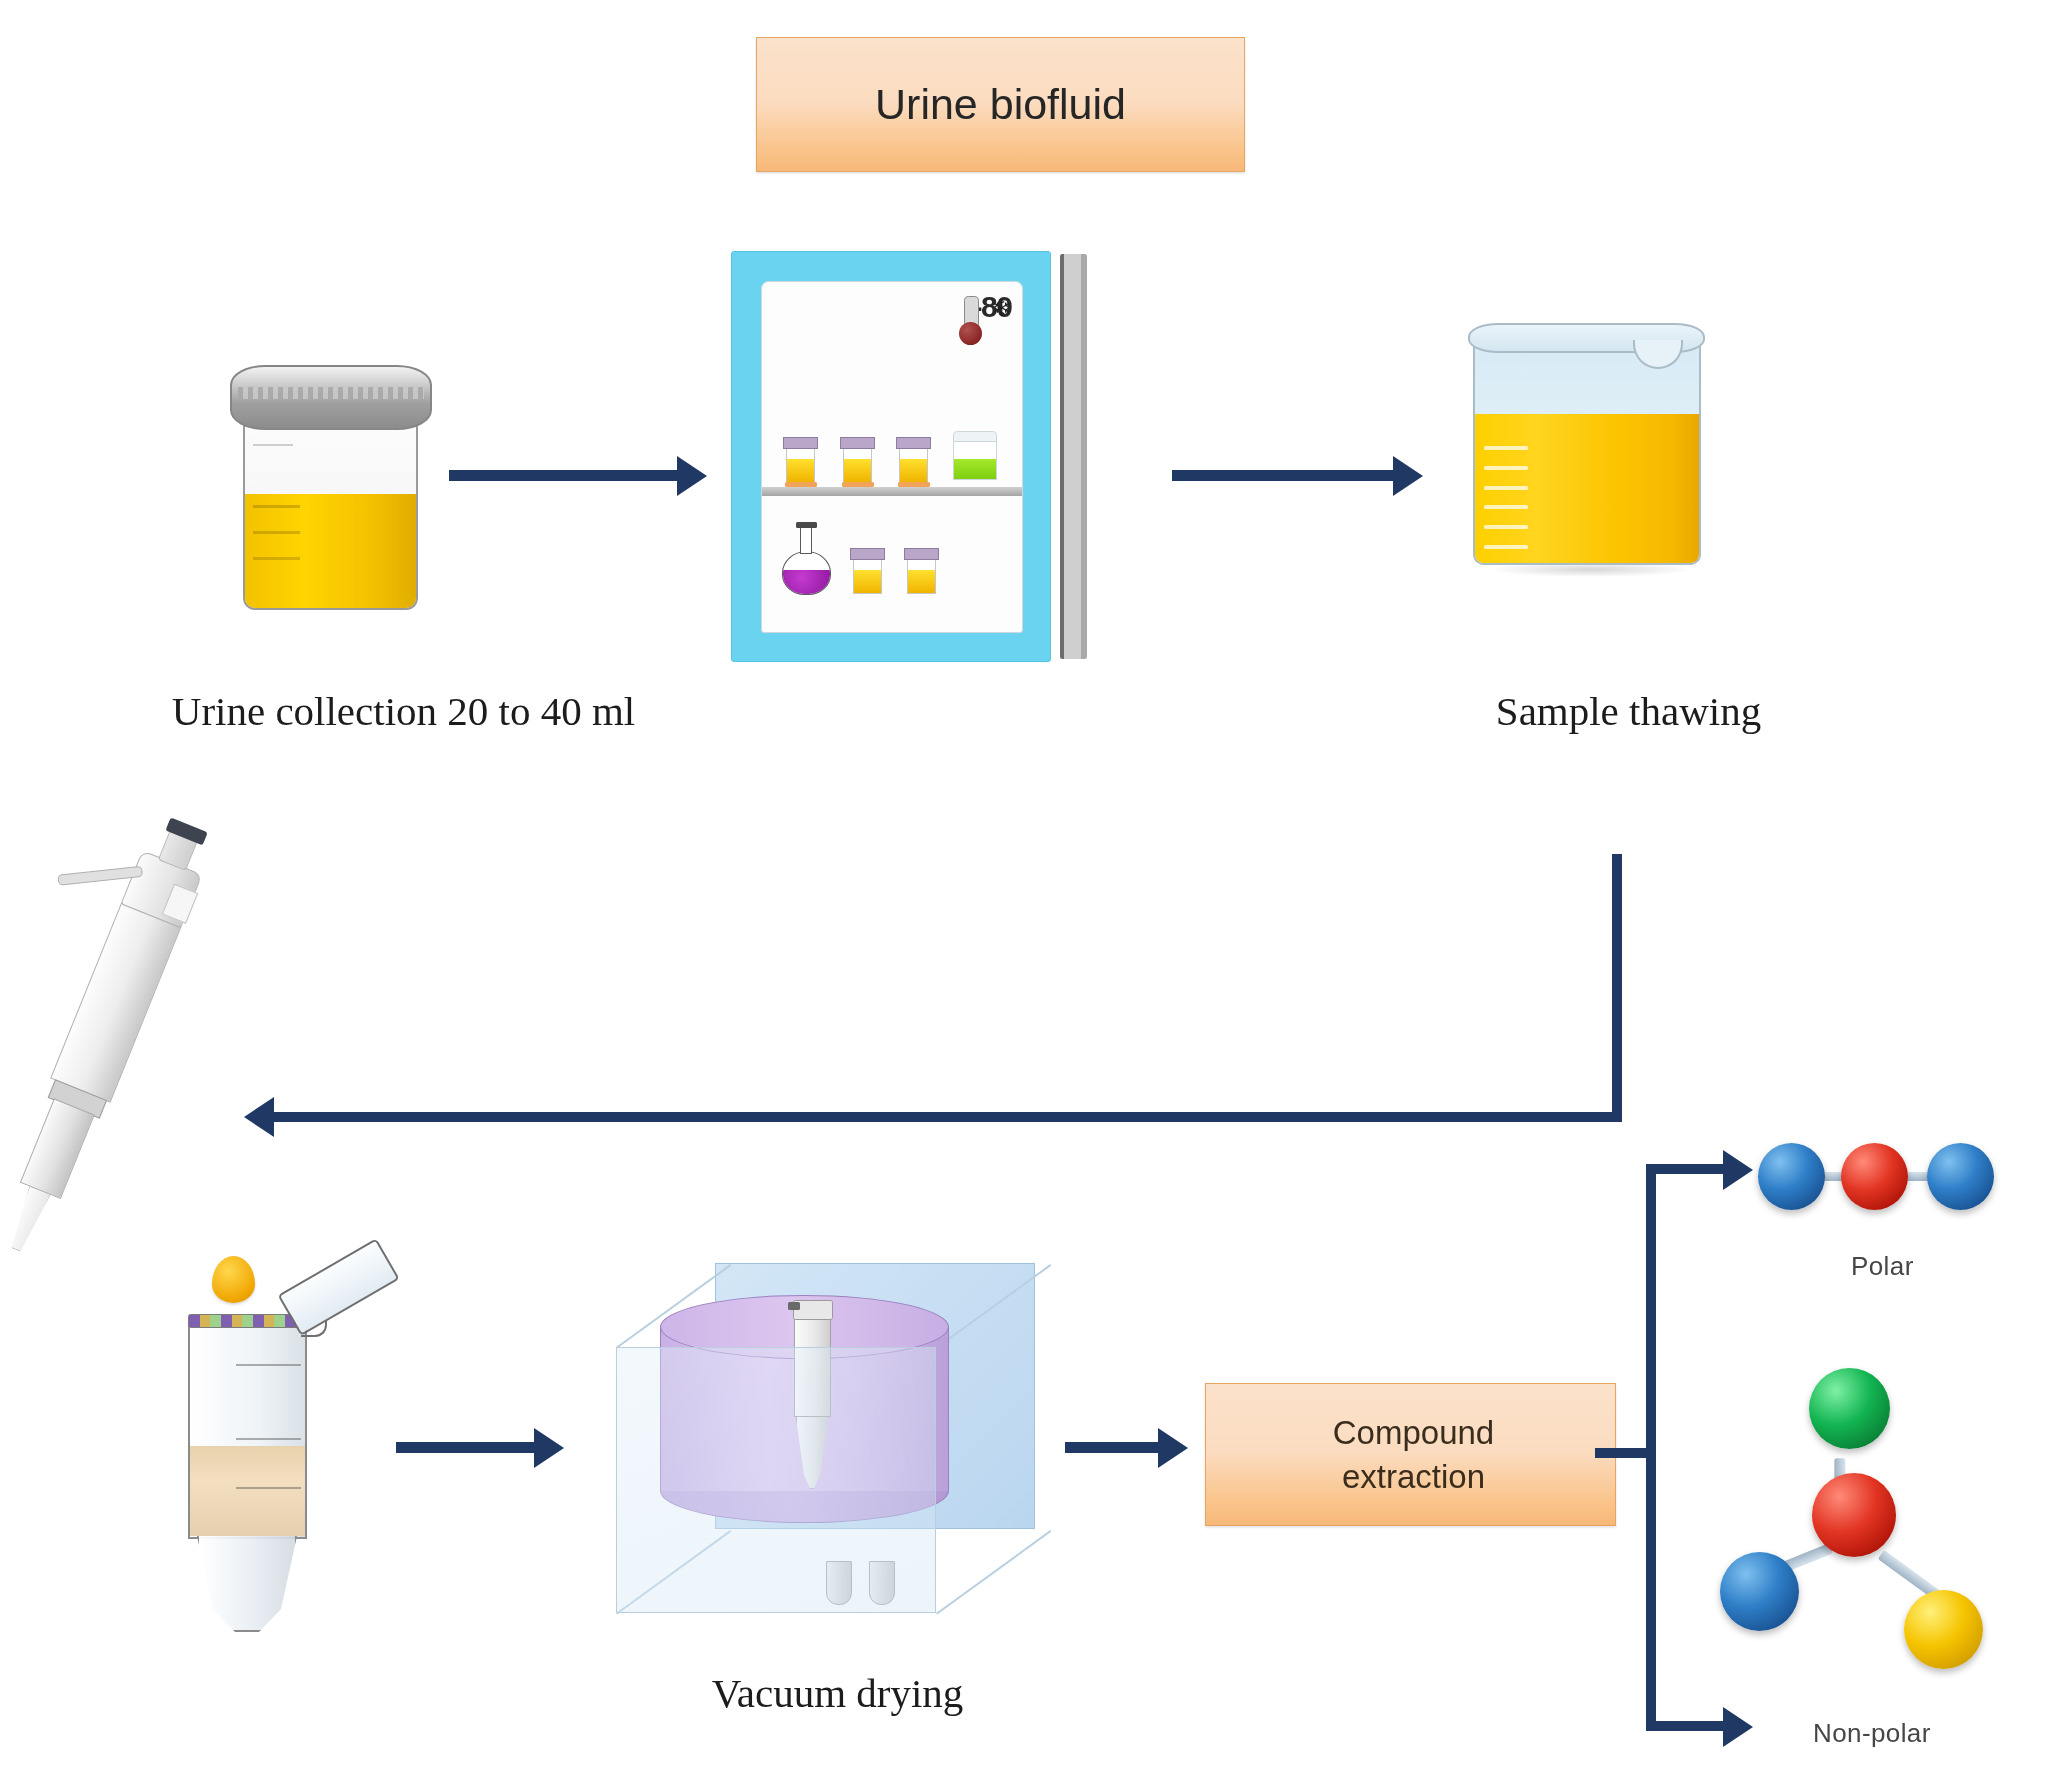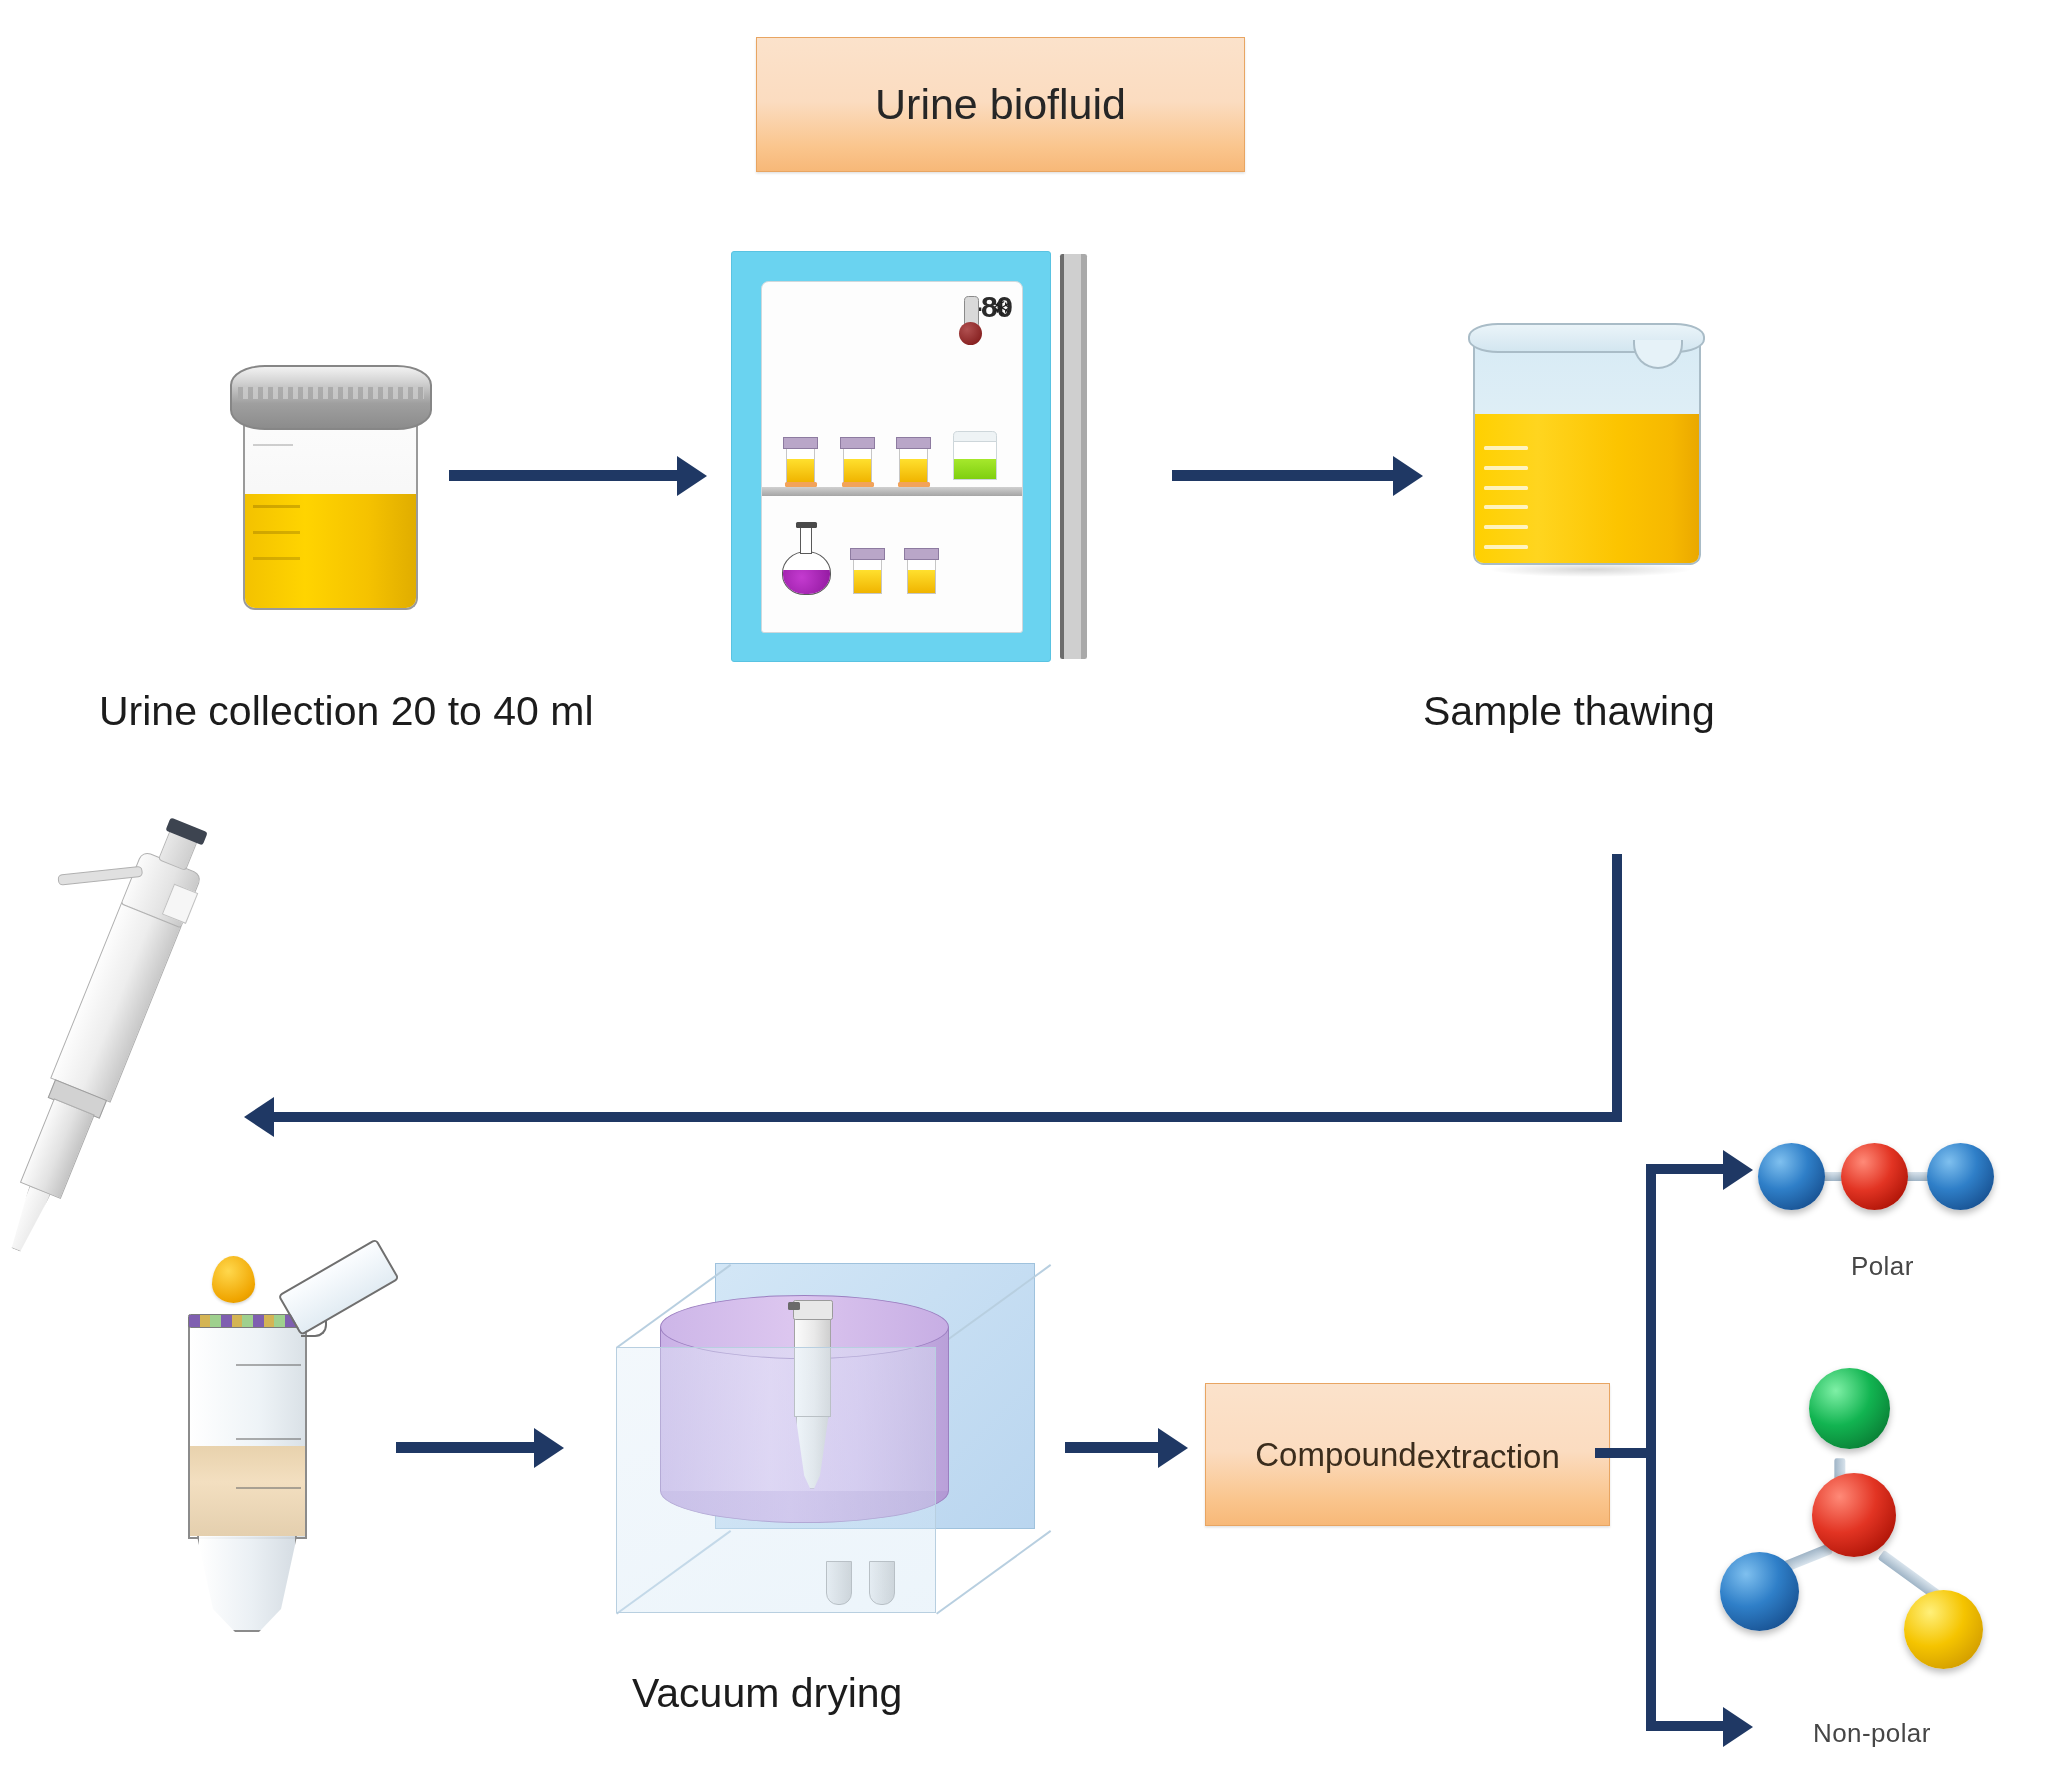--- a/index.html
+++ b/index.html
@@ -11,25 +11,25 @@
   
   .pbox{
     background:linear-gradient(to bottom,#fbe2cb 0%,#fbdcc0 48%,#fac58d 82%,#f7b878 100%);
     border:1.5px solid #e8a562;
     display:flex;align-items:center;justify-content:center;text-align:center;
     box-shadow:0 1.5px 2.3px rgba(0,0,0,.12);
     color:#262626;line-height:1.2;margin-left:12px;
   }
   #urine-biofluid-box{left:744px;top:37px;width:487px;height:133px;font-size:43px;}
   #compound-extraction-box{left:1193px;top:1383px;width:403px;height:141px;font-size:33px;
-    flex-direction:row;color:#3b2d1d;}
+    flex-direction:column;color:#3b2d1d;padding-left:6px;}
   #compound-extraction-box .l2{margin-top:4.6px;}
 
   
-  .caption{position:absolute;font-size:41px;color:#1c1c1c;line-height:1.28;}
+  .caption{position:absolute;text-align:center;font-size:41px;color:#1c1c1c;line-height:1.28;font-family:Liberation Serif, serif;}
   #caption-urine-collection{left:99px;top:685px;width:609px;}
   #caption-stored-refrigerator{left:662px;top:708px;width:578px;}
   #caption-sample-thawing{left:1423px;top:685px;width:411px;}
   #caption-1000ul{left:76px;top:1651px;width:426px;}
   #caption-vacuum-drying{left:632px;top:1667px;width:411px;}
   .small-caption{position:absolute;font-size:26px;color:#464646;letter-spacing:0.4px;}
   #label-polar{left:1851px;top:1251px;}
   #label-nonpolar{left:1813px;top:1718px;}
 
   

